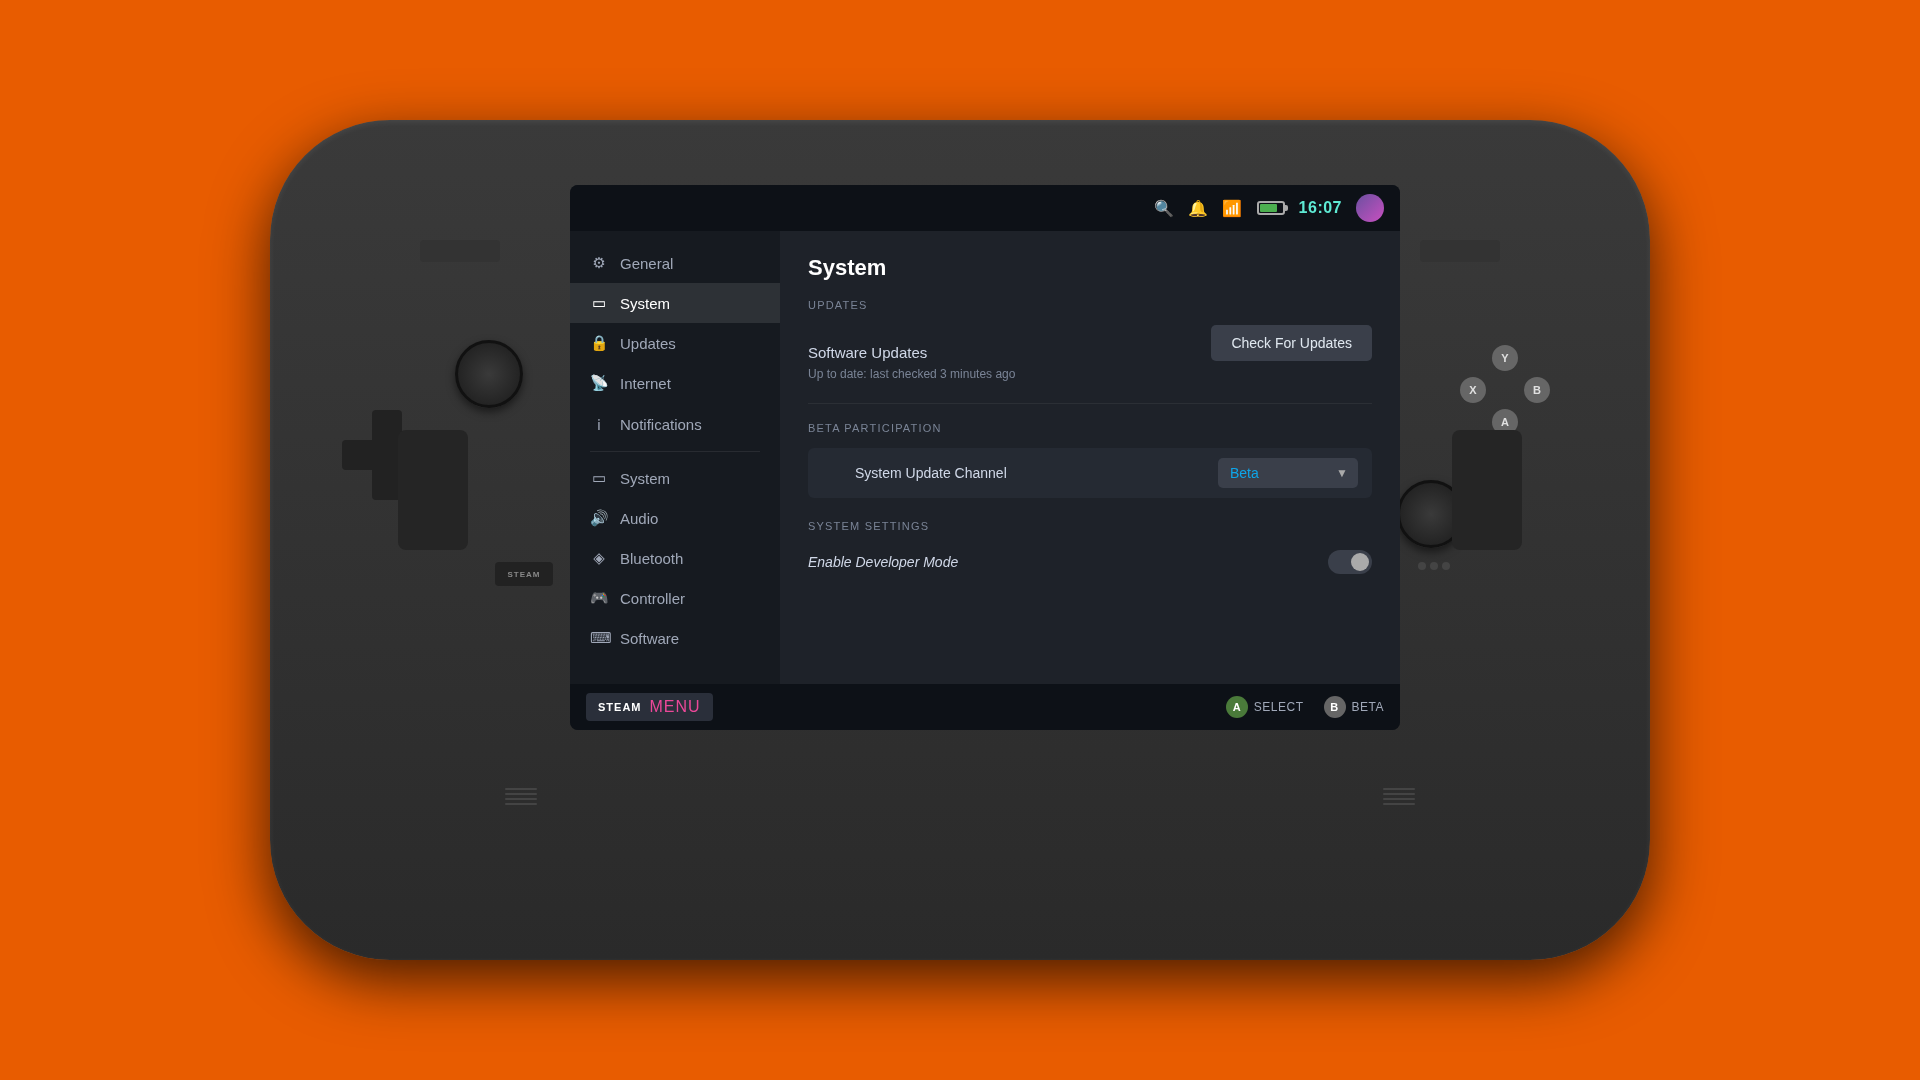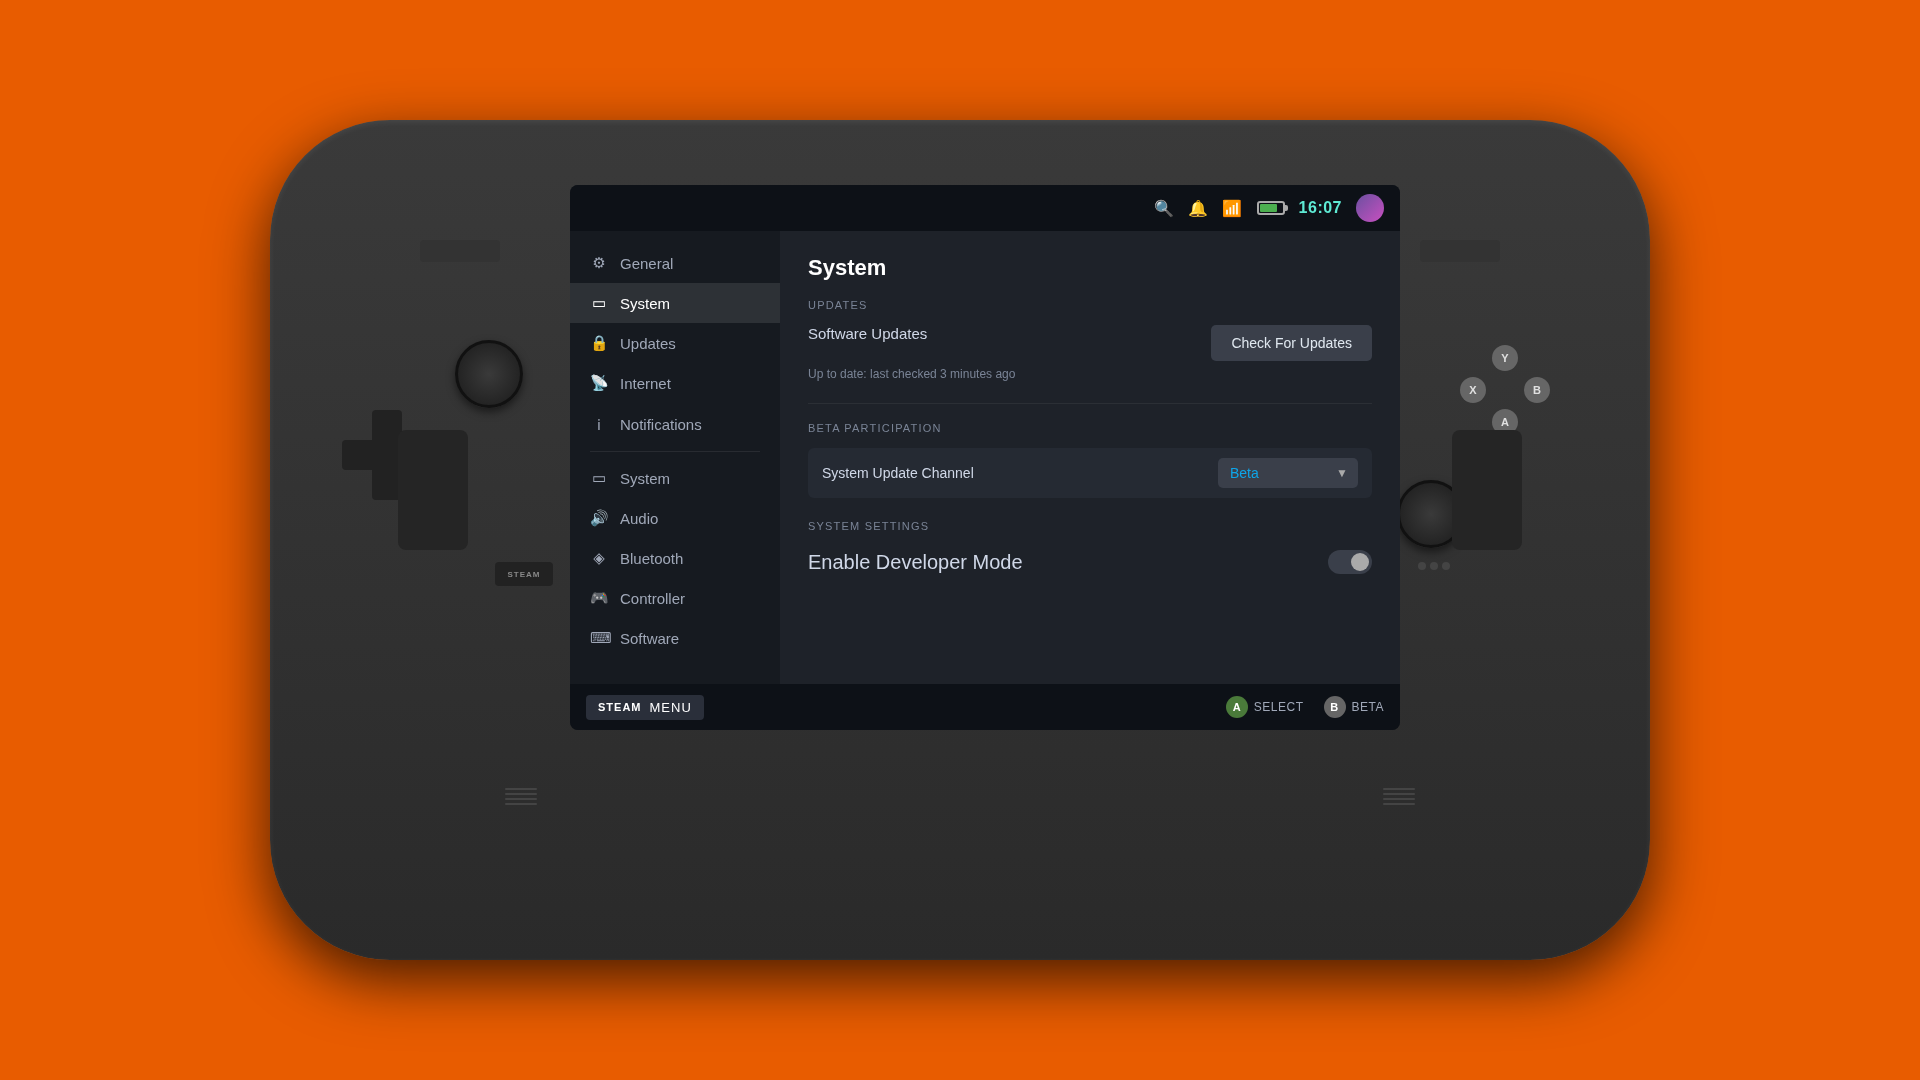--- a/index.html
+++ b/index.html
@@ -179,21 +179,21 @@
       color: #7a8496;
       font-size: 11px;
       font-weight: 400;
       letter-spacing: 1.2px;
       text-transform: uppercase;
       margin-bottom: 14px;
     }
 
     .update-row {
       display: flex;
-      align-items: flex-start;
+      align-items: flex-end;
       justify-content: space-between;
       margin-bottom: 6px;
     }
 
     .update-label {
       color: #d0d8e8;
       font-size: 15px;
     }
 
     .check-updates-btn {
@@ -225,20 +225,21 @@
       justify-content: space-between;
       background: #252a33;
       border-radius: 6px;
       padding: 10px 14px;
       margin-bottom: 22px;
     }
 
     .dropdown-label {
       color: #d0d8e8;
       font-size: 14px;
+      margin-left: 33px;
     }
 
     .dropdown-select {
       background: #3a3f4a;
       color: #0ea5e9;
       border: none;
       padding: 7px 30px 7px 12px;
       border-radius: 5px;
       font-size: 14px;
       cursor: pointer;
@@ -263,21 +264,22 @@
 
     .toggle-row {
       display: flex;
       align-items: center;
       justify-content: space-between;
       padding: 4px 0;
     }
 
     .toggle-label {
       color: #d0d8e8;
-      font-size: 20px;
+      font-size: 14px;
+      font-style: italic;
     }
 
     .toggle-switch {
       width: 44px;
       height: 24px;
       background: #3a3f4a;
       border-radius: 12px;
       position: relative;
       cursor: pointer;
       transition: background 0.2s;
@@ -320,22 +322,22 @@
     }
 
     .steam-label {
       color: #ffffff;
       font-size: 11px;
       font-weight: 800;
       letter-spacing: 1px;
     }
 
     .menu-label {
-      color: #ffffff;
-      font-size: 13px;
+      color: #ec4899;
+      font-size: 16px;
       letter-spacing: 1px;
     }
 
     .bottom-actions {
       display: flex;
       align-items: center;
       gap: 20px;
     }
 
     .action-btn {

